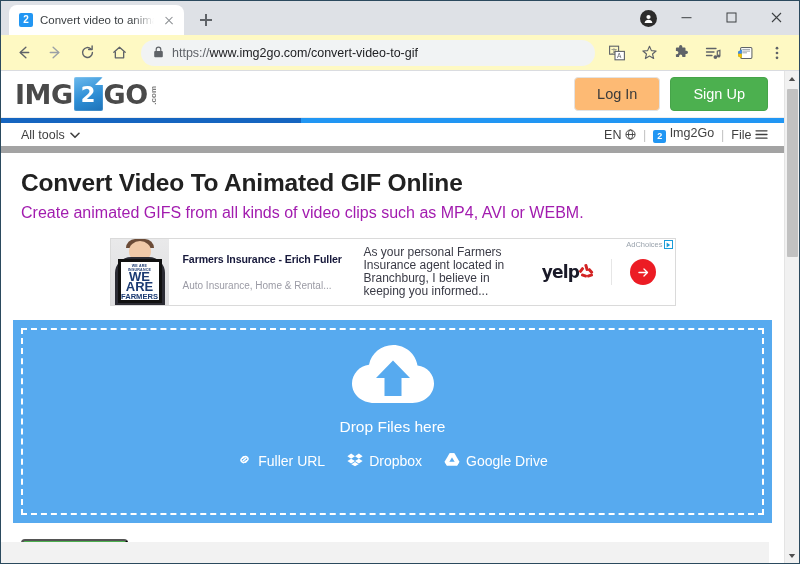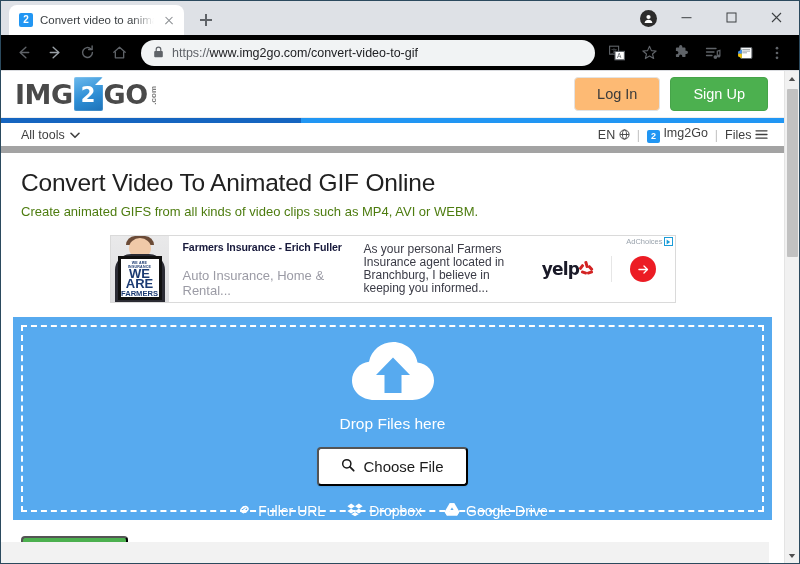--- a/index.html
+++ b/index.html
@@ -97,21 +97,21 @@
     position:absolute; right:142px; top:9px;
     width:17px; height:17px; border-radius:50%;
     background:#2c2c2c;
     display:flex; align-items:center; justify-content:center;
   }
   .profile-pill svg { display:block; }
 
   
   .toolbar {
     height: 36px;
-    background: #000000;
+    background: #fef9c3;
     display: flex; align-items: center;
     padding: 0 6px;
     gap: 0px;
     border-bottom: 1px solid #dadce0;
   }
   .tb-icon {
     width: 28px; height: 28px;
     display:flex; align-items:center; justify-content:center;
     color:#5f6368;
     flex: 0 0 auto;
@@ -239,25 +239,25 @@
     display:inline-block; width:13px; height:13px;
     background:#2196f3; border-radius:2px; color:#fff;
     font-size:9px; font-weight:700; line-height:13px; text-align:center;
     vertical-align:-2px;
   }
   .chev { display:inline-block; }
 
   
   .content { padding: 16px 20px 0 20px; }
   h1.page-title {
-    font-size: 24.5px; font-weight:400; color:#212121;
+    font-size: 24.5px; font-weight:700; color:#212121;
     letter-spacing:-0.2px;
   }
   p.page-sub {
-    font-size: 13px; color:#4d7c0f; margin-top:7px;
+    font-size: 16px; color:#a21caf; margin-top:7px;
   }
 
   
   .ad-wrap { display:flex; justify-content:center; margin-top:16px; }
   .ad {
     position:relative;
     width: 566px; height: 68px;
     background:#fff;
     border:1px solid #dadada;
     display:flex; align-items:stretch;
@@ -283,21 +283,21 @@
   .ad-sign {
     position:absolute; left:7px; top:20px; width:44px; height:44px;
     background:#fff; border:3px solid #111; text-align:center;
   }
   .ad-sign .l1 { font-size:3.6px; color:#1b3a72; font-weight:700; margin-top:2px; letter-spacing:.2px;}
   .ad-sign .l2 { font-size:13px; color:#1b3a72; font-weight:700; line-height:10px; }
   .ad-sign .l3 { font-size:7.6px; color:#1b3a72; font-weight:700; line-height:9px; }
   .ad-body { flex:1 1 auto; display:flex; align-items:center; min-width:0; }
   .ad-col1 { width: 195px; padding-left:14px; flex:0 0 auto; }
   .ad-title { font-size:10.6px; font-weight:700; color:#17193b; letter-spacing:-.1px; }
-  .ad-subtitle { font-size:13px; color:#9b9ba5; margin-top:15px; }
+  .ad-subtitle { font-size:10px; color:#9b9ba5; margin-top:15px; }
   .ad-col2 { flex:1 1 auto; font-size:12px; color:#3a3b46; line-height:13px; padding-right:6px; }
   .ad-yelp { flex:0 0 auto; width:86px; display:flex; align-items:center; justify-content:center; }
   .yelp-word { font-size:17px; font-weight:700; color:#1a1a28; letter-spacing:-.8px; font-family:"DejaVu Sans", sans-serif;}
   .yelp-burst { position:relative; width:13px; height:16px; margin-left:1px; }
   .yelp-burst i { position:absolute; background:#d32323; display:block; border-radius:1px; }
   .ad-cta { flex:0 0 auto; width:64px; display:flex; align-items:center; justify-content:center; border-left:1px solid #e6e6e6; }
   .cta-circle {
     width:26px; height:26px; border-radius:50%; background:#ec1c24;
     display:flex; align-items:center; justify-content:center; color:#fff;
   }
@@ -523,21 +523,21 @@
                 </svg>
             </span>
           </span>
           <span class="nav-sep">|</span>
           <span>
             <span class="mini-fav">2</span>
             <span>Img2Go</span>
           </span>
           <span class="nav-sep">|</span>
           <span>
-            <span>Files</span>
+            <span>File</span>
             <span>
               <svg width="13" height="11" viewBox="0 0 14 12" style="vertical-align:-1px">
                   <path d="M1 2h12M1 6h12M1 10h12" stroke="#3f3f3f" stroke-width="1.4" stroke-linecap="round"></path>
                 </svg>
             </span>
           </span>
         </div>
       </div>
 
       <div class="content">
@@ -594,29 +594,20 @@
 
       <div class="dropzone-wrap">
         <div class="dropzone">
           <div class="cloud">
             <svg width="86" height="66" viewBox="0 0 86 66">
               <path d="M24.5 63C11 63 2 54 2 43.5 2 33.8 9.6 25.8 19 24.7 21.3 13.4 31.3 5 43.2 5c12.2 0 22.4 8.8 24.3 20.4C77.3 26.6 84 34.3 84 43.6 84 54 75.2 63 62.5 63Z" fill="#ffffff"></path>
               <path d="M43 20.5 L60 38 H51.5 V56 H34.5 V38 H26 Z" fill="#57aaef"></path>
             </svg>
           </div>
           <div class="drop-label">Drop Files here</div>
-          <button class="choose-btn">
-            <span>
-              <svg width="14" height="14" viewBox="0 0 15 15">
-                  <circle cx="6.2" cy="6.2" r="4.4" fill="none" stroke="#1b1b1b" stroke-width="1.6"></circle>
-                  <path d="M9.6 9.6 L13.6 13.6" stroke="#1b1b1b" stroke-width="1.9" stroke-linecap="round"></path>
-                </svg>
-            </span>
-            <span>Choose File</span>
-          </button>
           <div class="src-row">
             <span class="src">
               <span>
                 <svg width="15" height="15" viewBox="0 0 16 16">
                     <path d="M6.3 9.7 L9.7 6.3" stroke="#fff" stroke-width="1.5" stroke-linecap="round"></path>
                     <path d="M9.2 10.9 L10.9 9.2a2.6 2.6 0 0 0-3.7-3.7L5.9 6.8" fill="none" stroke="#fff" stroke-width="1.5" stroke-linecap="round"></path>
                     <path d="M6.8 5.1 L5.1 6.8a2.6 2.6 0 0 0 3.7 3.7l1.3-1.3" fill="none" stroke="#fff" stroke-width="1.5" stroke-linecap="round"></path>
                   </svg>
               </span>
               <span>Fuller URL</span>

